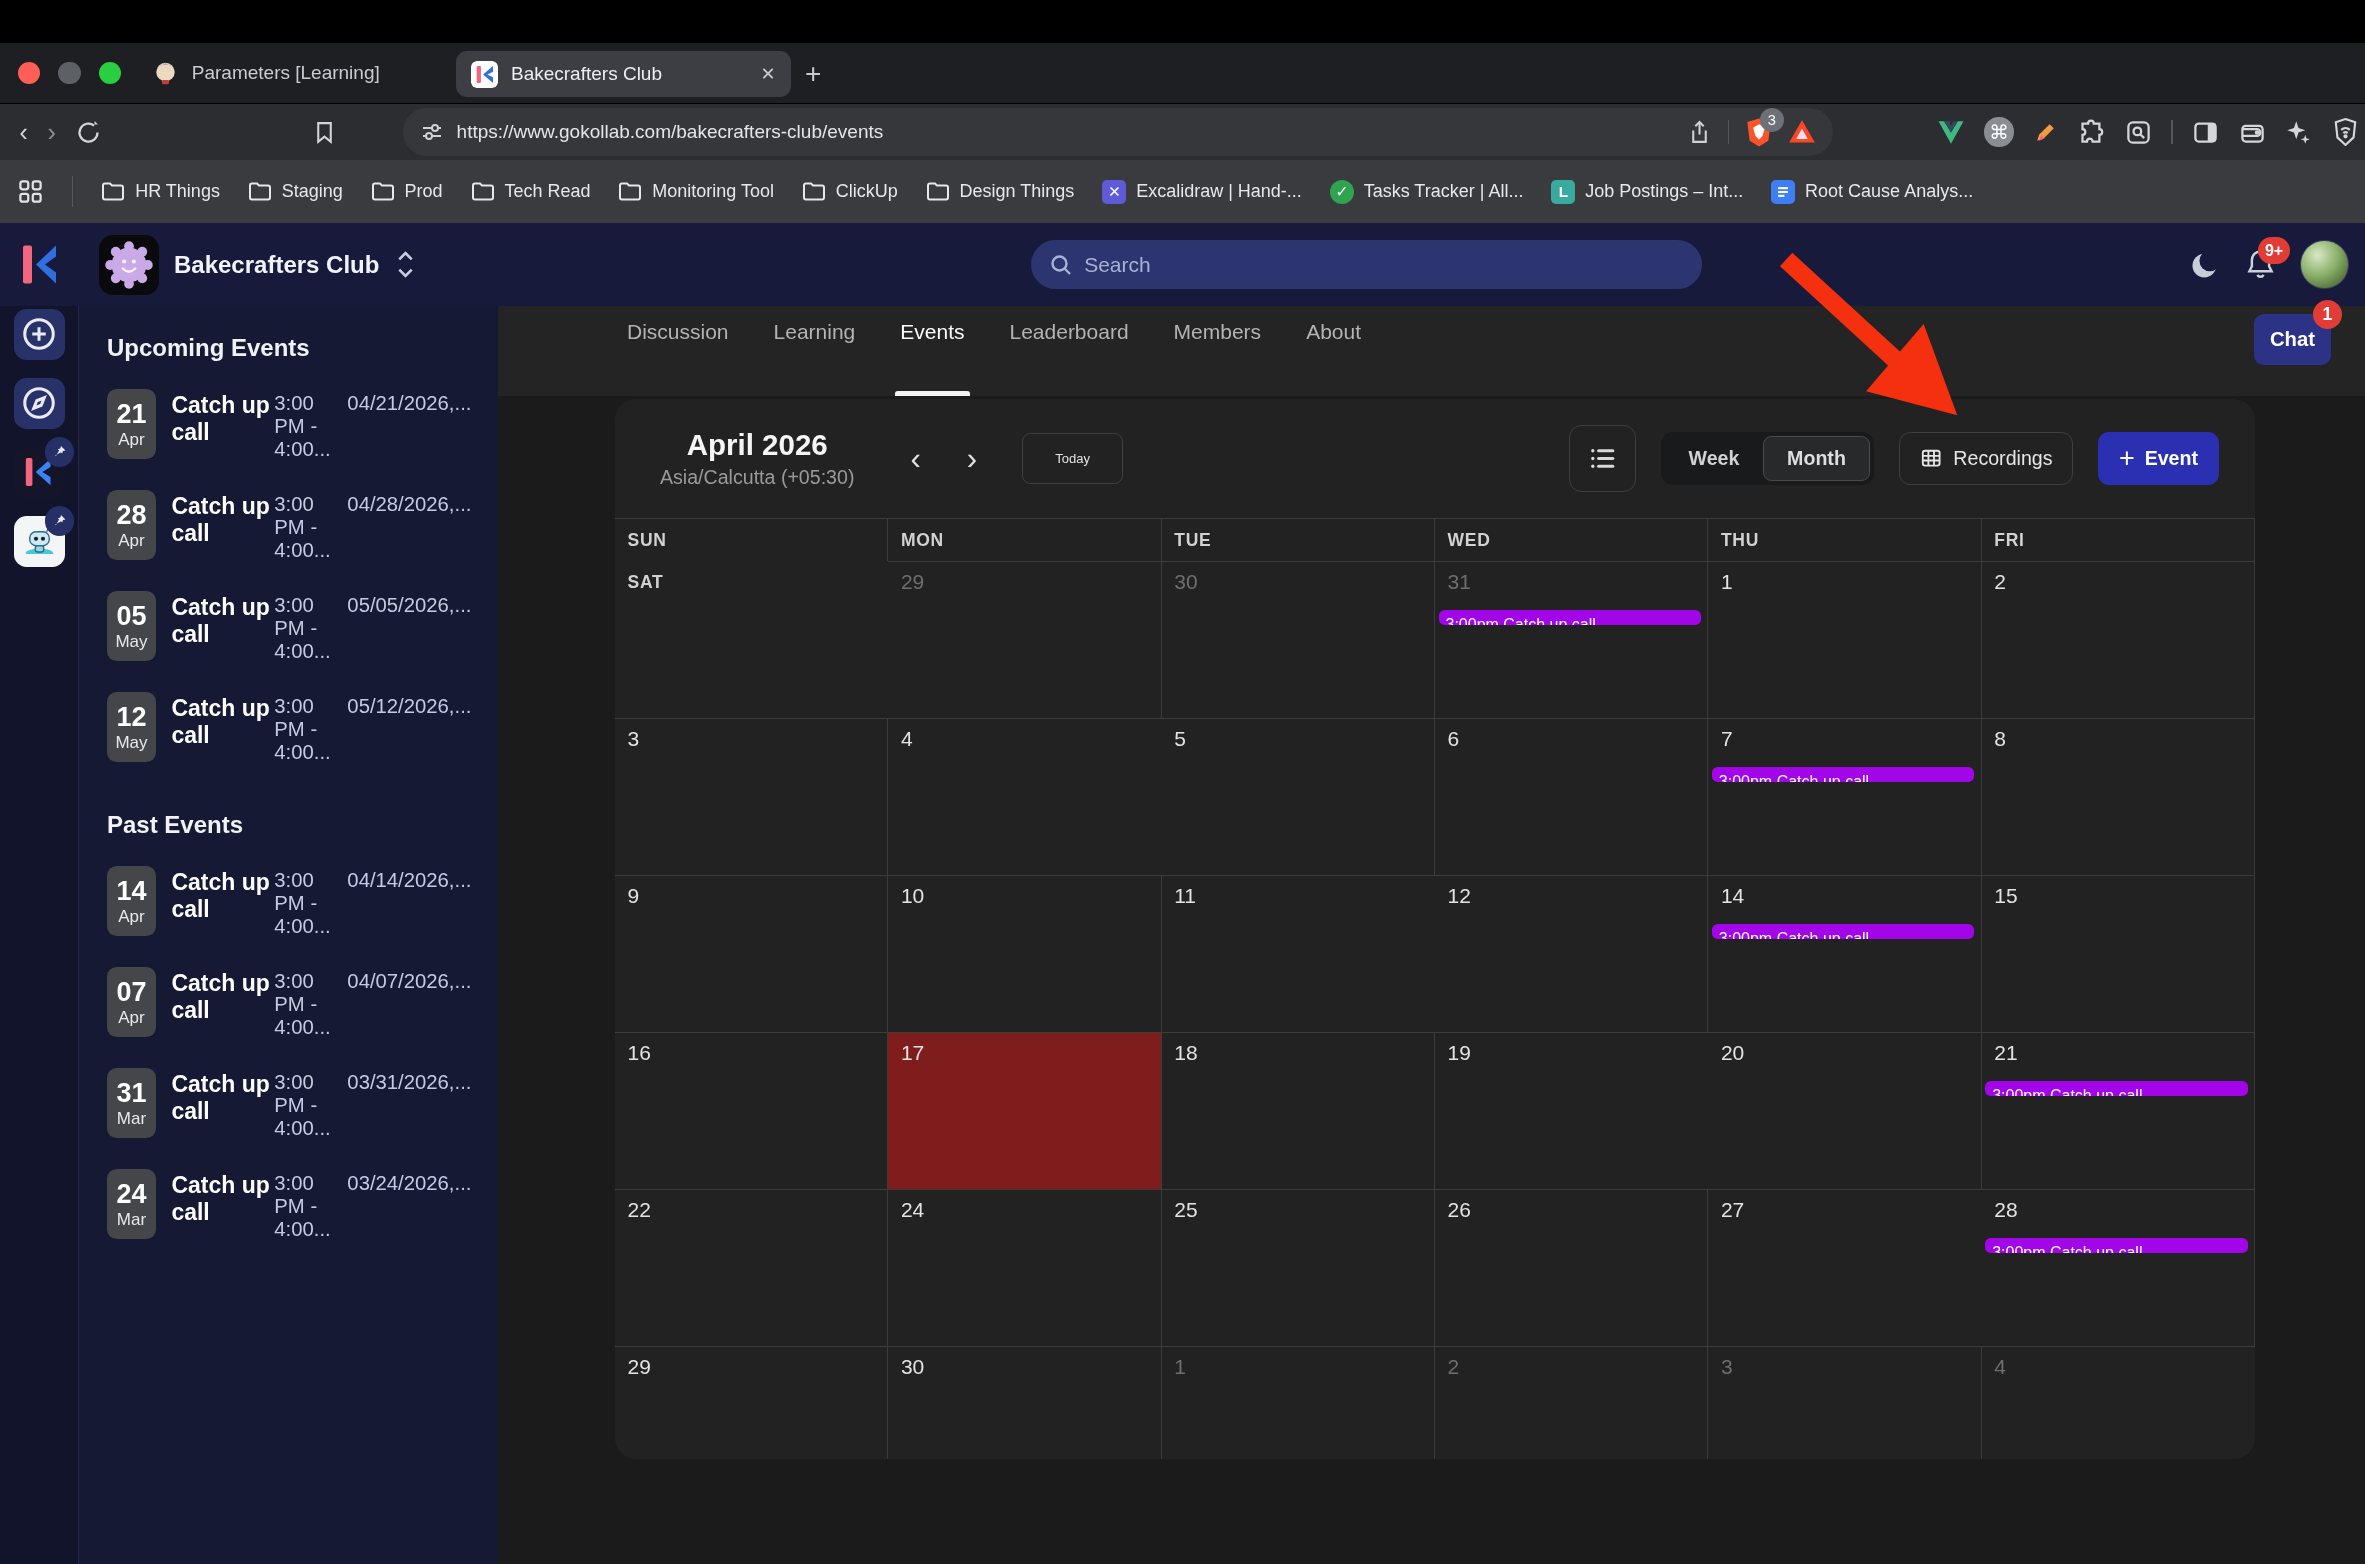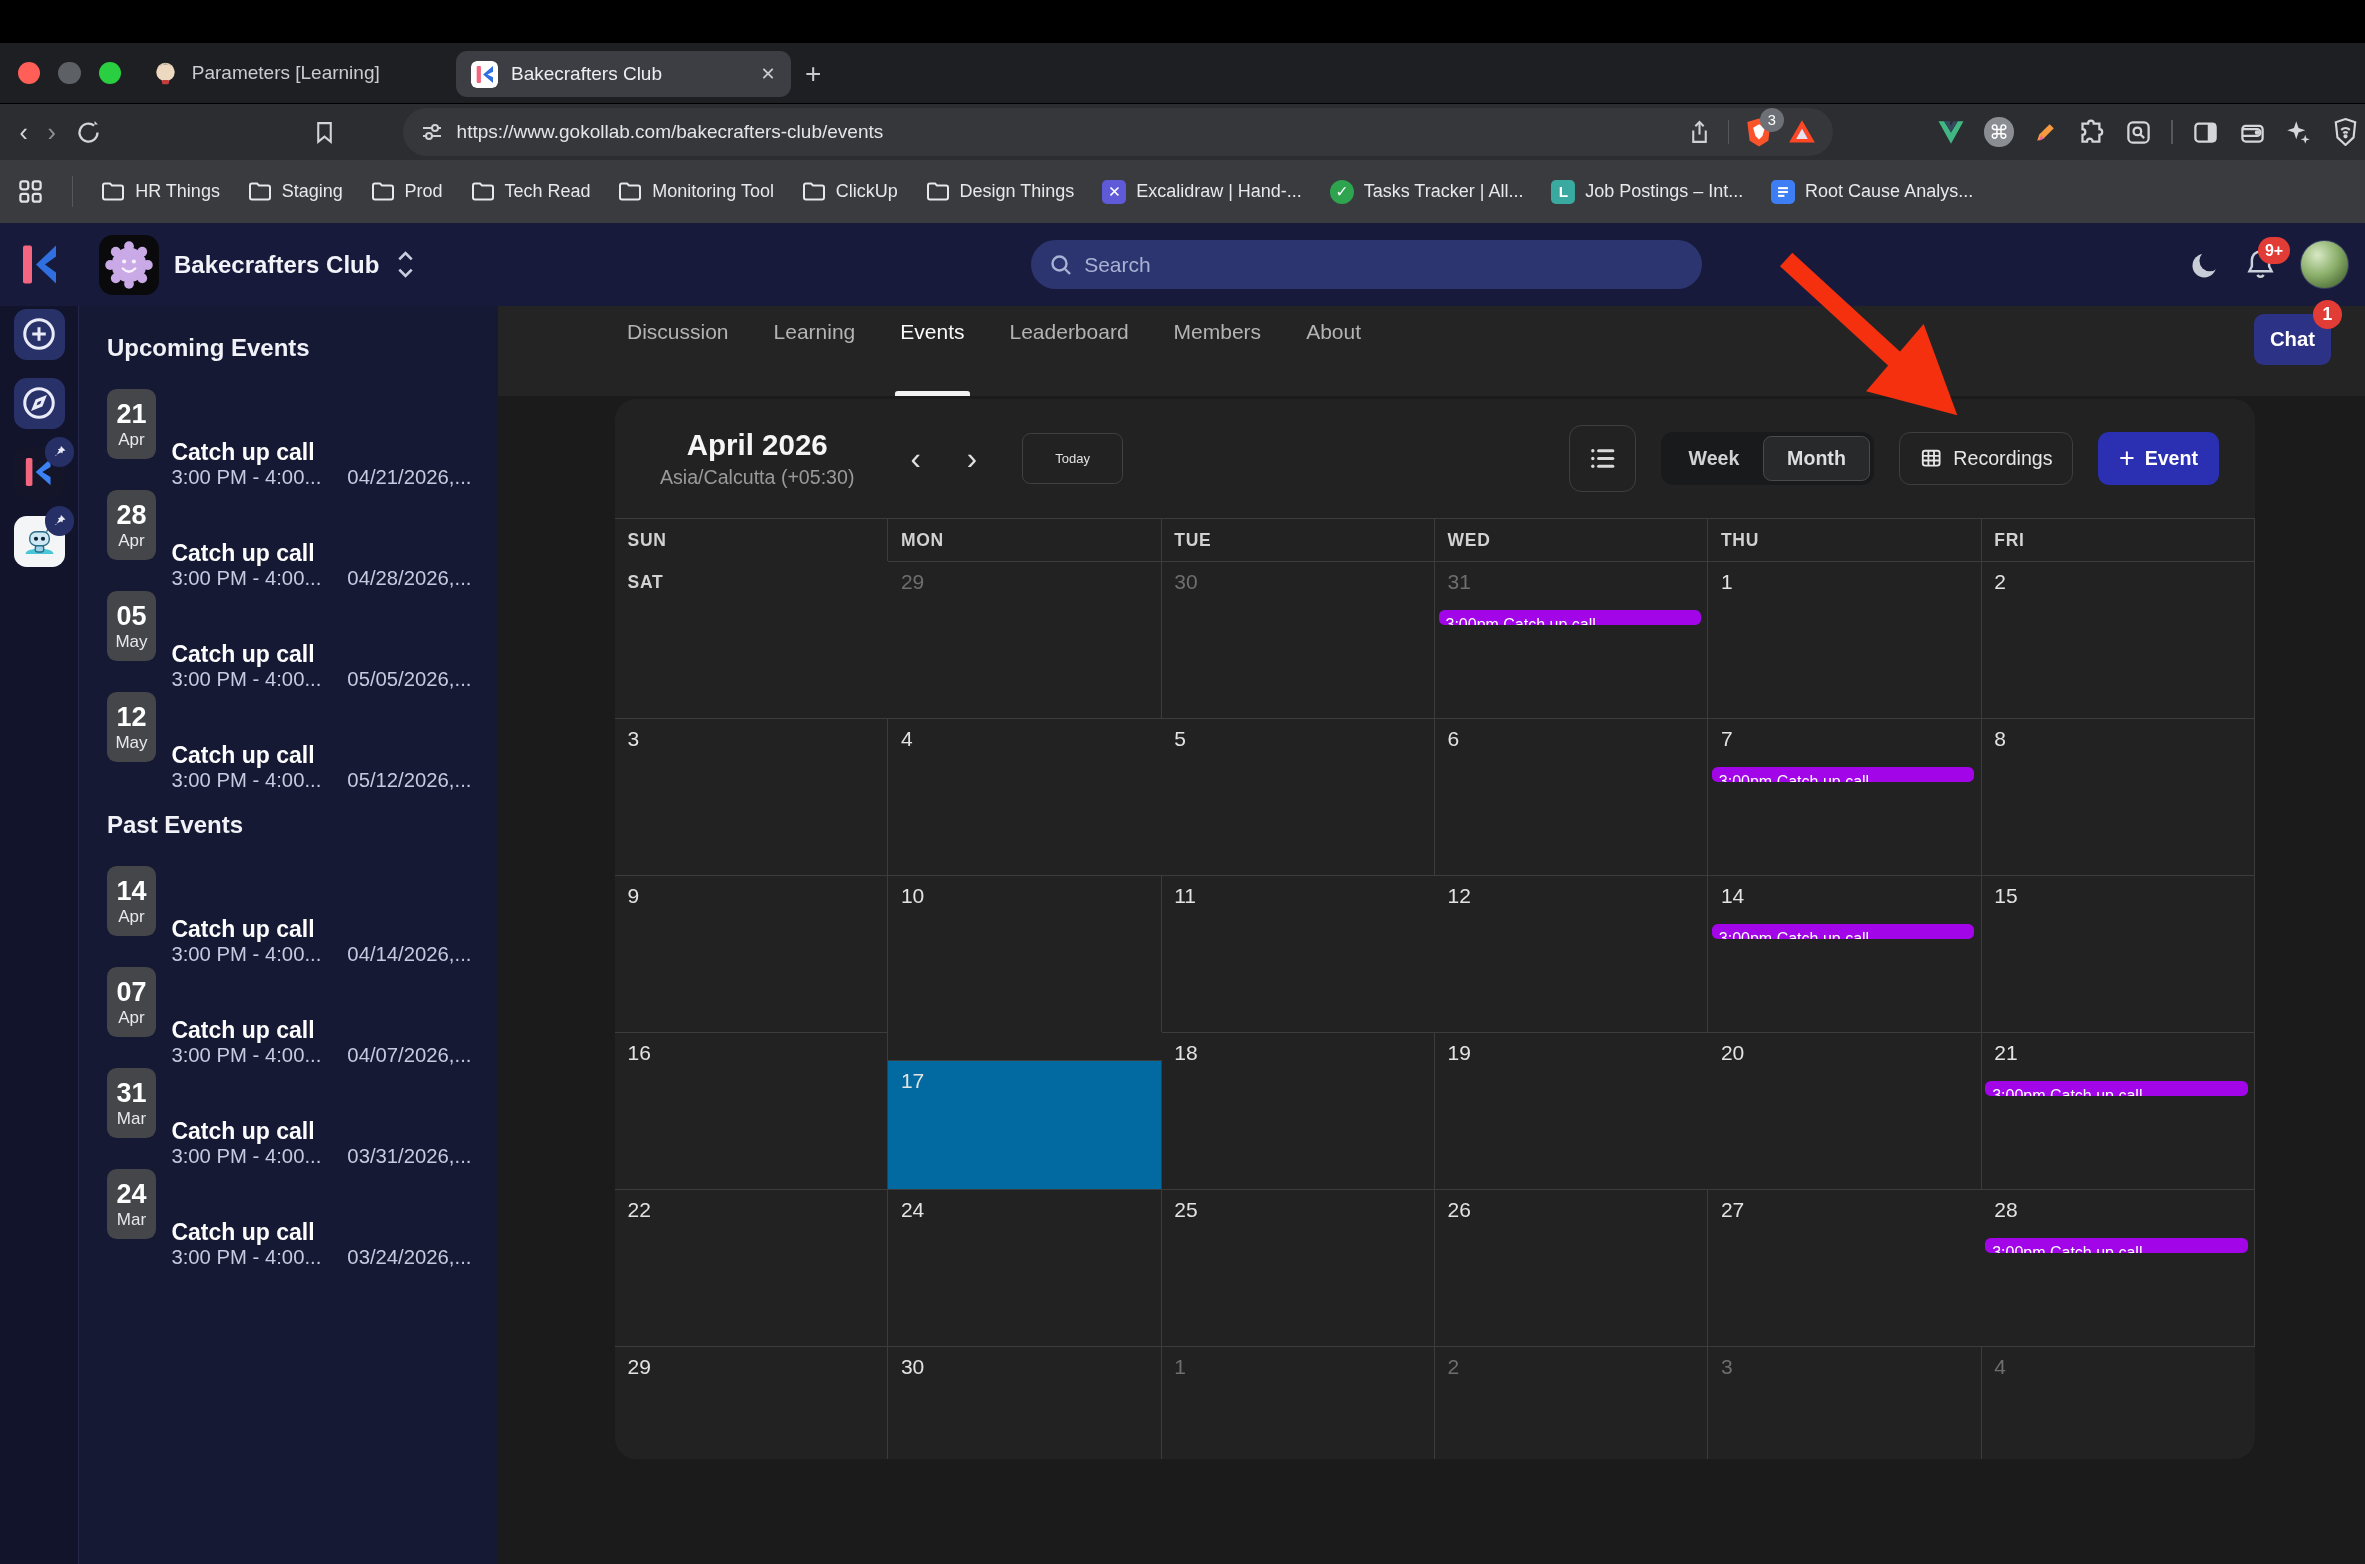--- a/index.html
+++ b/index.html
@@ -58,21 +58,21 @@
   .tile.darkk { background:#141529; }
   .tile.white { background:#f4f5f7; }
   .pin-badge { position:absolute; top:-9.8px; right:-9.8px; width:29.5px; height:29.5px; border-radius:50%; background:#262f66; display:flex; align-items:center; justify-content:center; }
 
   .sidebar { width:419px; background:#161934; flex:0 0 auto; padding:28px 19.6px 0 28px; color:#fff; }
   .sb-title { font-size:24px; font-weight:bold; color:#f1f2f7; margin-bottom:27px; }
   .sb-item { display:flex; gap:15.4px; margin-bottom:31px; height:70px; }
   .date-chip { width:49px; height:70px; background:#454649; border-radius:9.8px; display:flex; flex-direction:column; align-items:center; justify-content:center; flex:0 0 auto; }
   .date-chip .d { font-size:27px; font-weight:bold; color:#fff; line-height:31px; }
   .date-chip .m { font-size:17px; color:#e8e8ec; }
-  .sb-meta { flex:1; display:flex; flex-direction:column; justify-content:space-between; padding:2.8px 0 4.2px;margin-top:47px; }
+  .sb-meta { flex:1; display:flex; flex-direction:row; justify-content:space-between; padding:2.8px 0 4.2px; }
   .sb-evtitle { font-size:23px; font-weight:600; color:#fdfdfe; }
   .sb-row { display:flex; justify-content:space-between; padding-right:7px; color:#c6cadf; font-size:20.3px; }
   .sb-gap { height:18px; }
 
   .main { flex:1; background:#1b1b1b; position:relative; }
   .tabs { position:relative; height:90px; background:#242424; display:flex; padding-left:129px; gap:45px; }
   .tab { position:relative; height:100%; padding-top:14px; font-size:21px; color:#b3b3b3; font-weight:500; }
   .tab.active { color:#fafafa; }
   .tab.active::after { content:""; position:absolute; left:-5.6px; right:-5.6px; bottom:0; height:4.9px; background:#f2f2f2; border-radius:2.8px 2.8px 0 0; }
   .chat-btn { position:absolute; right:35px; top:7.7px; width:77px; height:51px; background:#2c3286; border-radius:9.8px; color:#fff; font-size:20.3px; font-weight:600; display:flex; align-items:center; justify-content:center; }
@@ -95,21 +95,21 @@
   .rec-btn { height:53px; border:1.4px solid #3f3f3f; border-radius:11.2px; background:transparent; color:#e6e6e6; font-size:19.6px; display:flex; align-items:center; gap:11.2px; padding:0 19.6px; font-family:inherit; }
   .event-btn { height:53px; border:none; border-radius:11.2px; background:#2b30b3; color:#fff; font-size:19.6px; font-weight:600; display:flex; align-items:center; gap:9.8px; padding:0 21px; font-family:inherit; }
   .event-btn .plus { font-size:27px; font-weight:400; line-height:27px; }
 
   .cal-grid { display:grid; grid-template-columns:repeat(6,1fr); grid-template-rows:42px repeat(6,157px); border-top:1.4px solid #3c3c3c; height:941px; overflow:hidden; }
   .dayhead { border-right:1.4px solid #3c3c3c; color:#d2d2d2; font-size:17.5px; font-weight:bold; letter-spacing:0.7px; padding:11.2px 0 0 12.6px; }
   .cal-grid > div:nth-child(7n){ border-right:none; }
   .cell { position:relative; border-right:1.4px solid #3c3c3c; border-top:1.4px solid #3c3c3c; padding:8.4px 0 0 12.6px; }
   .cell .num { font-size:21px; color:#e3e3e3; }
   .cell.out .num { color:#6e6e6e; }
-  .cell.today { background:#0369a1;margin-top:28px; }
+  .cell.today { background:#7f1d1d; }
   .chip { position:absolute; left:3.5px; right:6.3px; top:48px; height:15px; background:#a105e8; border-radius:5.6px; color:#fff; font-size:16px; line-height:29.5px; padding-left:7px; white-space:nowrap; overflow:hidden; }
 
   .arrow-svg { position:absolute; left:0; top:0; pointer-events:none; }
   svg { display:block; }
 </style>
 </head>
 <body>
 
 <div class="screen">
 

